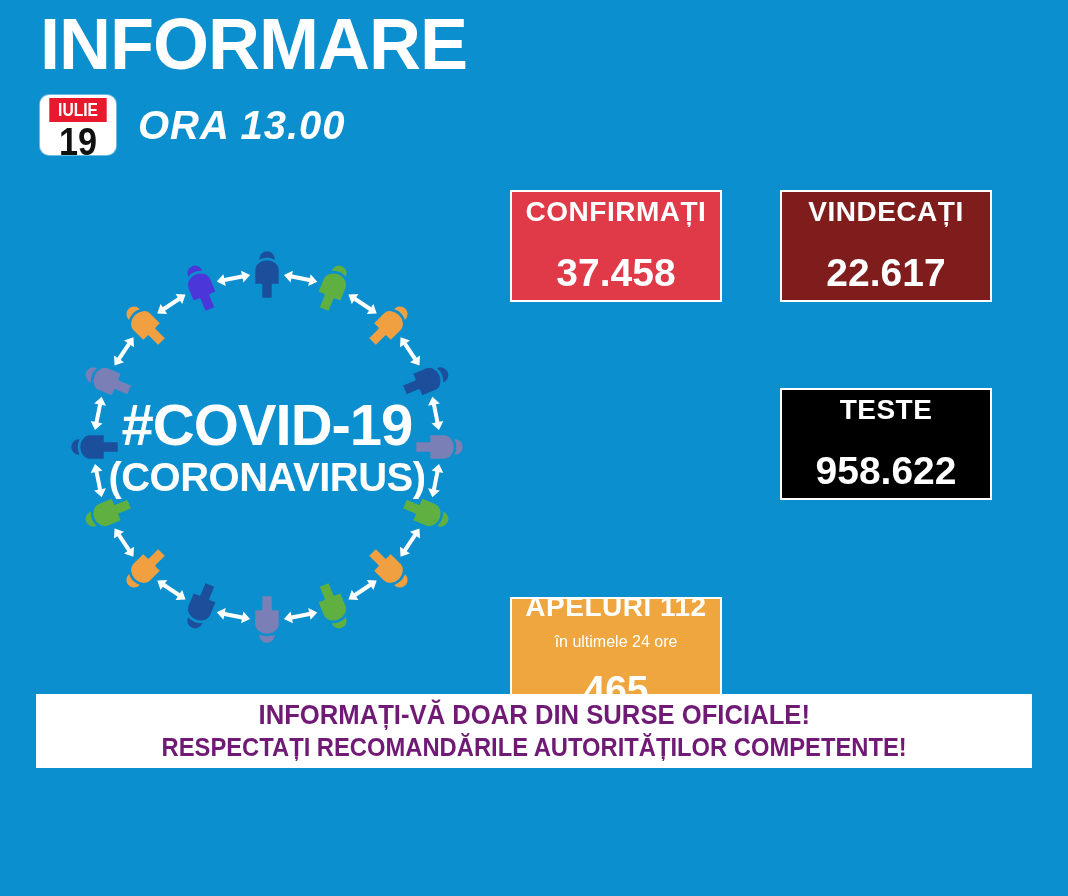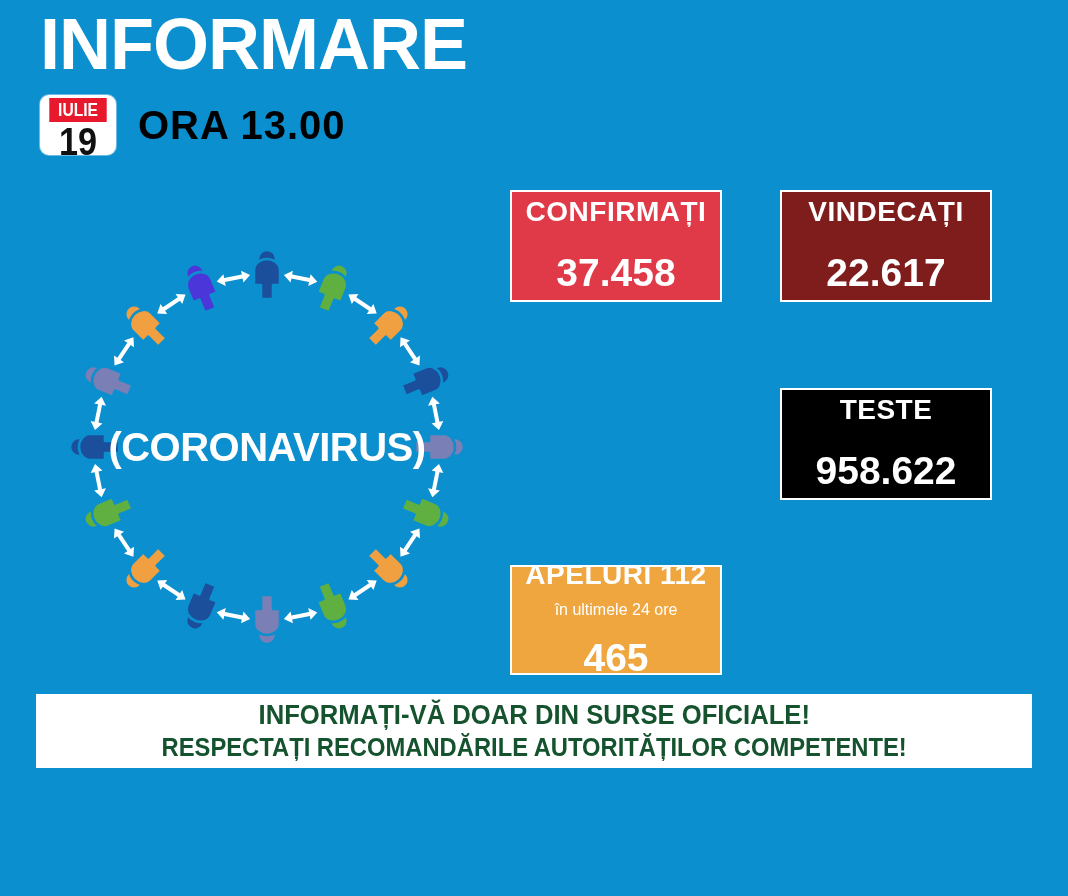--- a/index.html
+++ b/index.html
@@ -31,22 +31,23 @@
     letter-spacing:0px;
     font-family:"Liberation Sans Narrow","Liberation Sans",sans-serif;
     transform:scaleX(.82);
   }
   .cal-bottom{
     flex:1;color:#111;font-weight:bold;font-size:38px;line-height:40px;
     text-align:center;display:flex;align-items:center;justify-content:center;
     transform:scaleX(.9);
   }
   .ora{
-    margin-left:22px;color:#000000;font-size:40px;font-weight:bold;
+    margin-left:22px;color:#ffffff;font-size:40px;font-weight:bold;
     letter-spacing:1px;
+    font-style:italic;
   }
 
   
   .circle-wrap{position:absolute;left:42px;top:222px;width:450px;height:450px;}
   .circle-wrap svg{display:block;}
   .covid-label{
     position:absolute;left:0;top:0;width:450px;height:450px;
     display:flex;flex-direction:column;align-items:center;justify-content:center;
     pointer-events:none;
   }
@@ -62,29 +63,29 @@
     gap:12px;
   }
   .box .lbl{font-size:28px;font-weight:bold;letter-spacing:.5px;line-height:1.15;}
   .box .val{font-size:39px;font-weight:bold;line-height:1.2;margin-top:10px;}
   .box .sub{font-size:16px;font-weight:normal;line-height:1.1;margin-top:-2px;}
 
   #box-confirmati{left:510px;top:190px;width:212px;height:112px;background:#e03a48;}
   #box-vindecati {left:780px;top:190px;width:212px;height:112px;background:#7f1d1d;}
   #box-decese    {left:510px;top:388px;width:212px;height:112px;background:#37506a;}
   #box-teste     {left:780px;top:388px;width:212px;height:112px;background:#000000;}
-  #box-apeluri   {left:510px;top:565px;width:212px;height:110px;background:#efa63e;}
+  #box-apeluri   {left:510px;top:597px;width:212px;height:110px;background:#efa63e;}
   #box-apeluri .val{margin-top:4px;}
 
   
   .banner{
     position:absolute;left:36px;top:694px;width:996px;height:74px;
     background:#ffffff;box-sizing:border-box;
     display:flex;flex-direction:column;align-items:center;justify-content:center;
-    color:#14532d;
+    color:#701a75;
   }
   .banner .l1{font-size:27px;font-weight:bold;letter-spacing:0;transform:scaleX(.95);}
   .banner .l2{font-size:25px;font-weight:bold;letter-spacing:0;transform:scaleX(.95);margin-top:2px;}
 
   
   .footer{position:absolute;left:0;top:782px;width:1068px;height:114px;}
 </style>
 </head>
 <body>
 
@@ -140,20 +141,21 @@
           <use xlink:href="#darrow" transform="translate(56.3,191.4) rotate(281.3)"></use>
           <use xlink:href="#person" transform="translate(66.1,159.2) rotate(292.5)" color="#7a7fb5"></use>
           <use xlink:href="#darrow" transform="translate(82.0,129.4) rotate(303.8)"></use>
           <use xlink:href="#person" transform="translate(103.4,103.4) rotate(315.0)" color="#f0a040"></use>
           <use xlink:href="#darrow" transform="translate(129.4,82.0) rotate(326.3)"></use>
           <use xlink:href="#person" transform="translate(159.2,66.1) rotate(337.5)" color="#4b36d9"></use>
           <use xlink:href="#darrow" transform="translate(191.4,56.3) rotate(348.8)"></use>
         </g>
     </svg>
     <div class="covid-label">
+      <div class="covid-main">#COVID-19</div>
       <div class="covid-sub">(CORONAVIRUS)</div>
     </div>
   </div>
 
   <div class="box" id="box-confirmati">
     <div class="lbl">CONFIRMAȚI</div>
     <div class="val">37.458</div>
   </div>
 
   <div class="box" id="box-vindecati">

